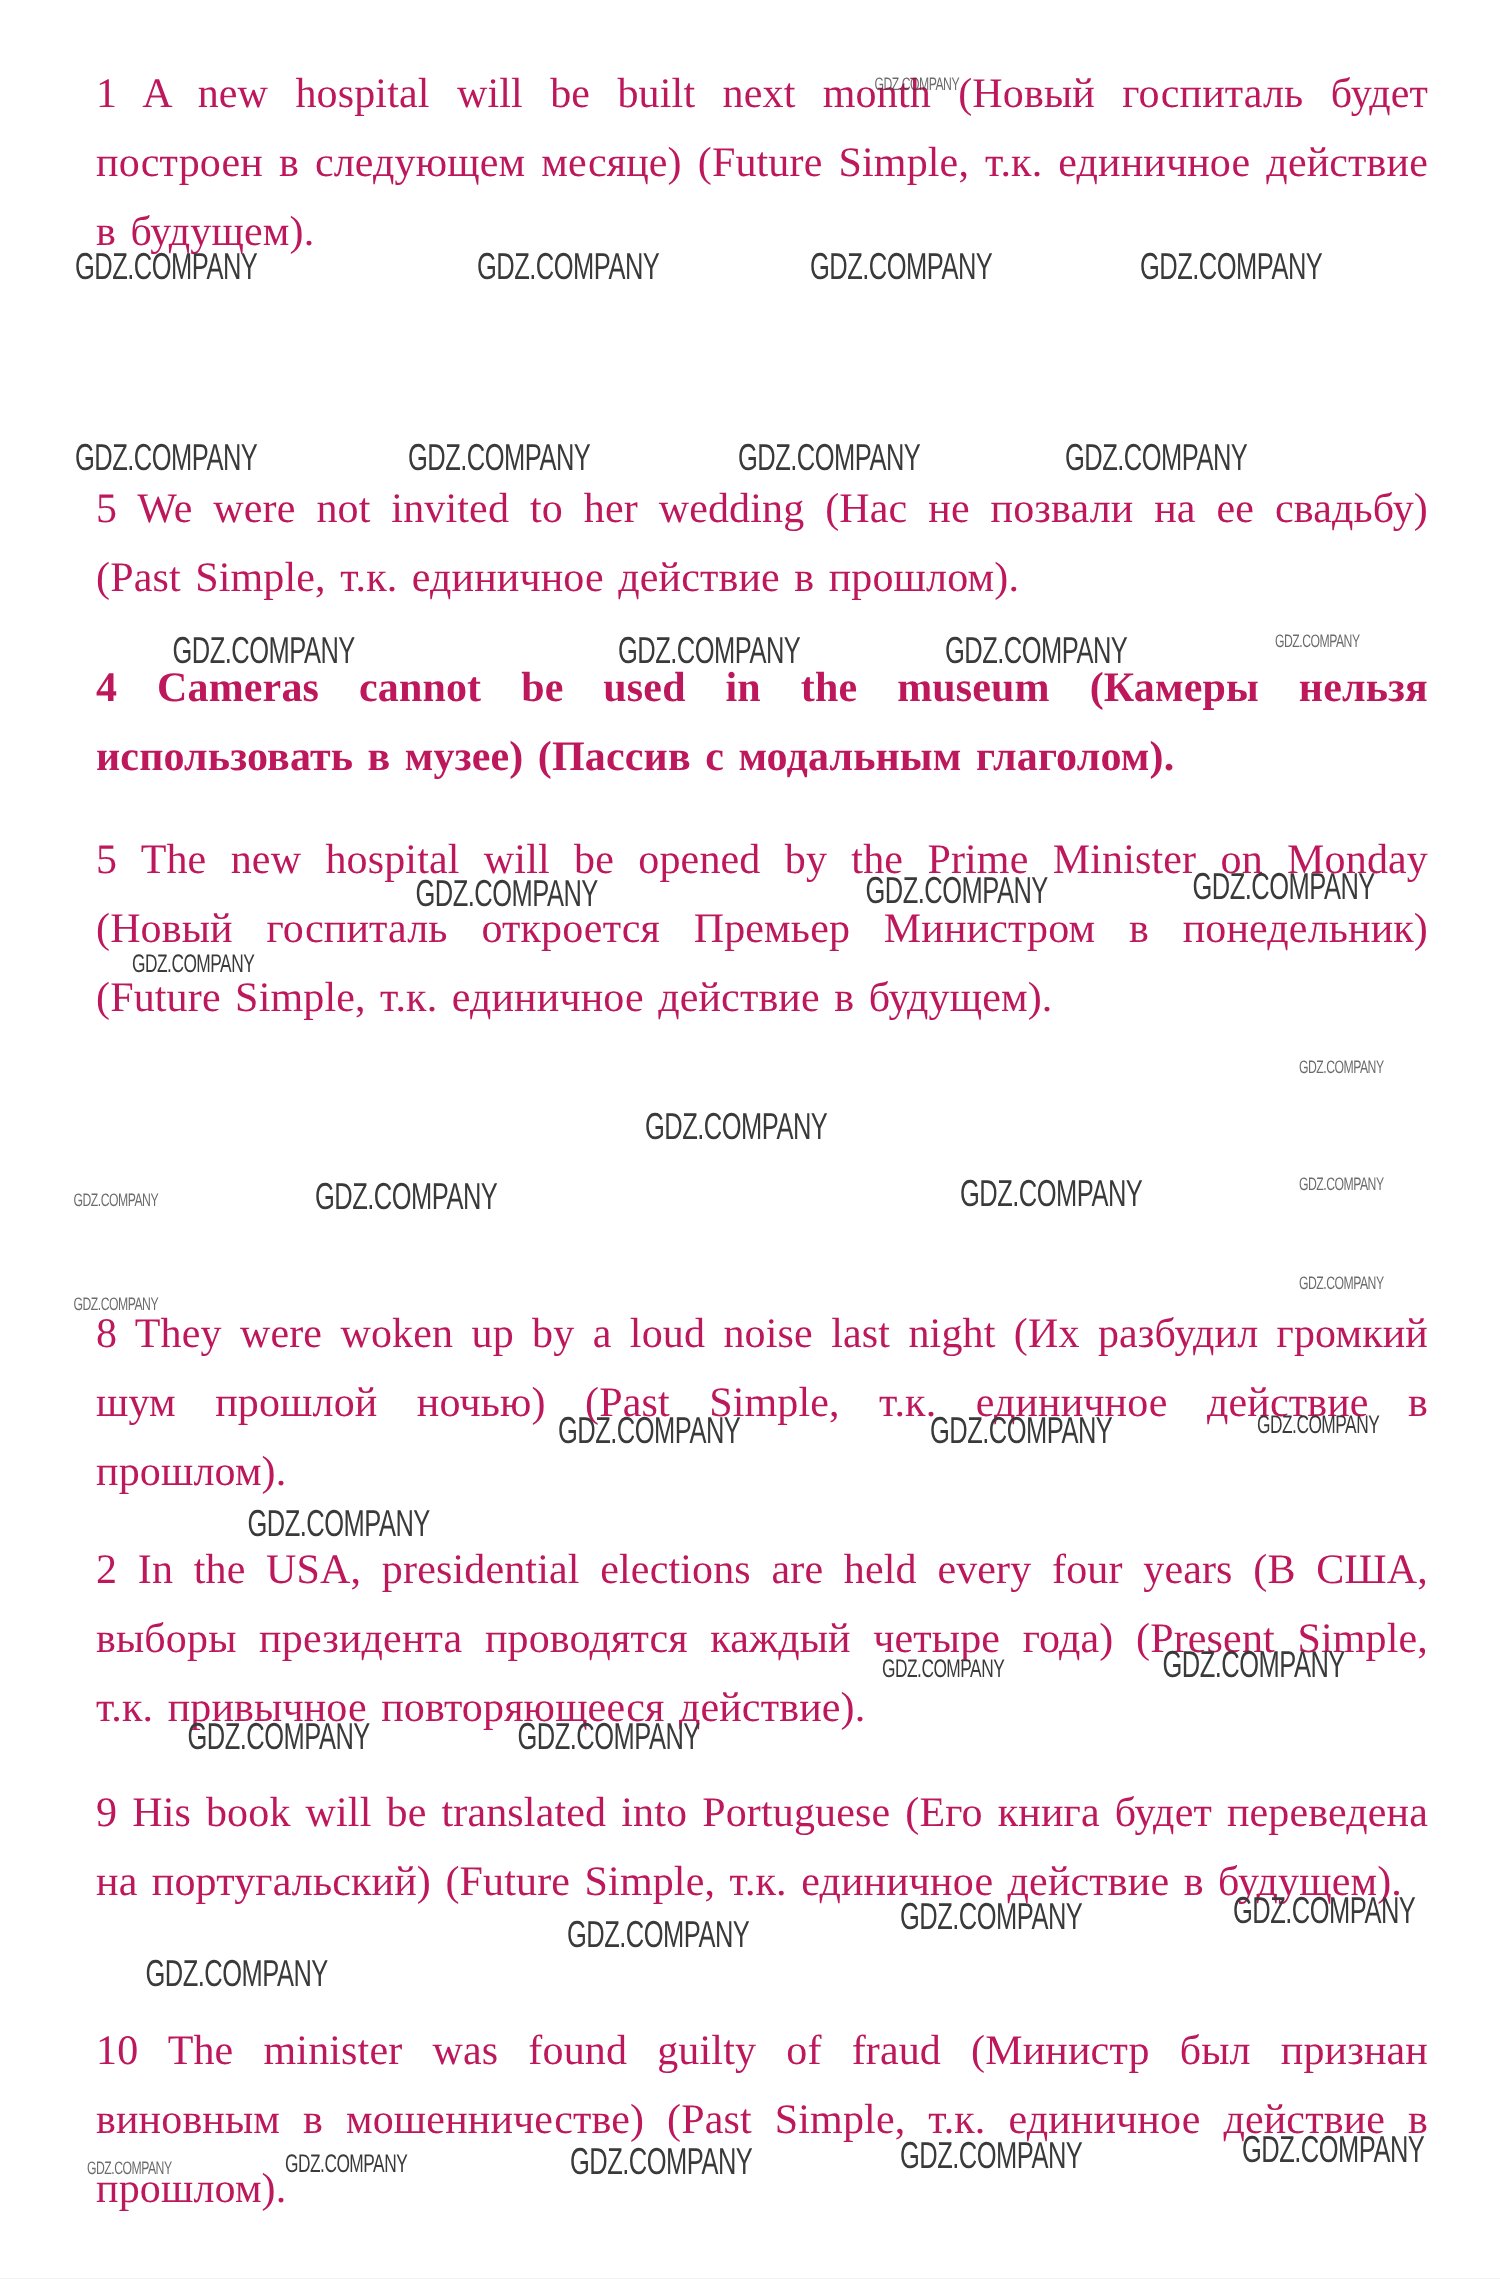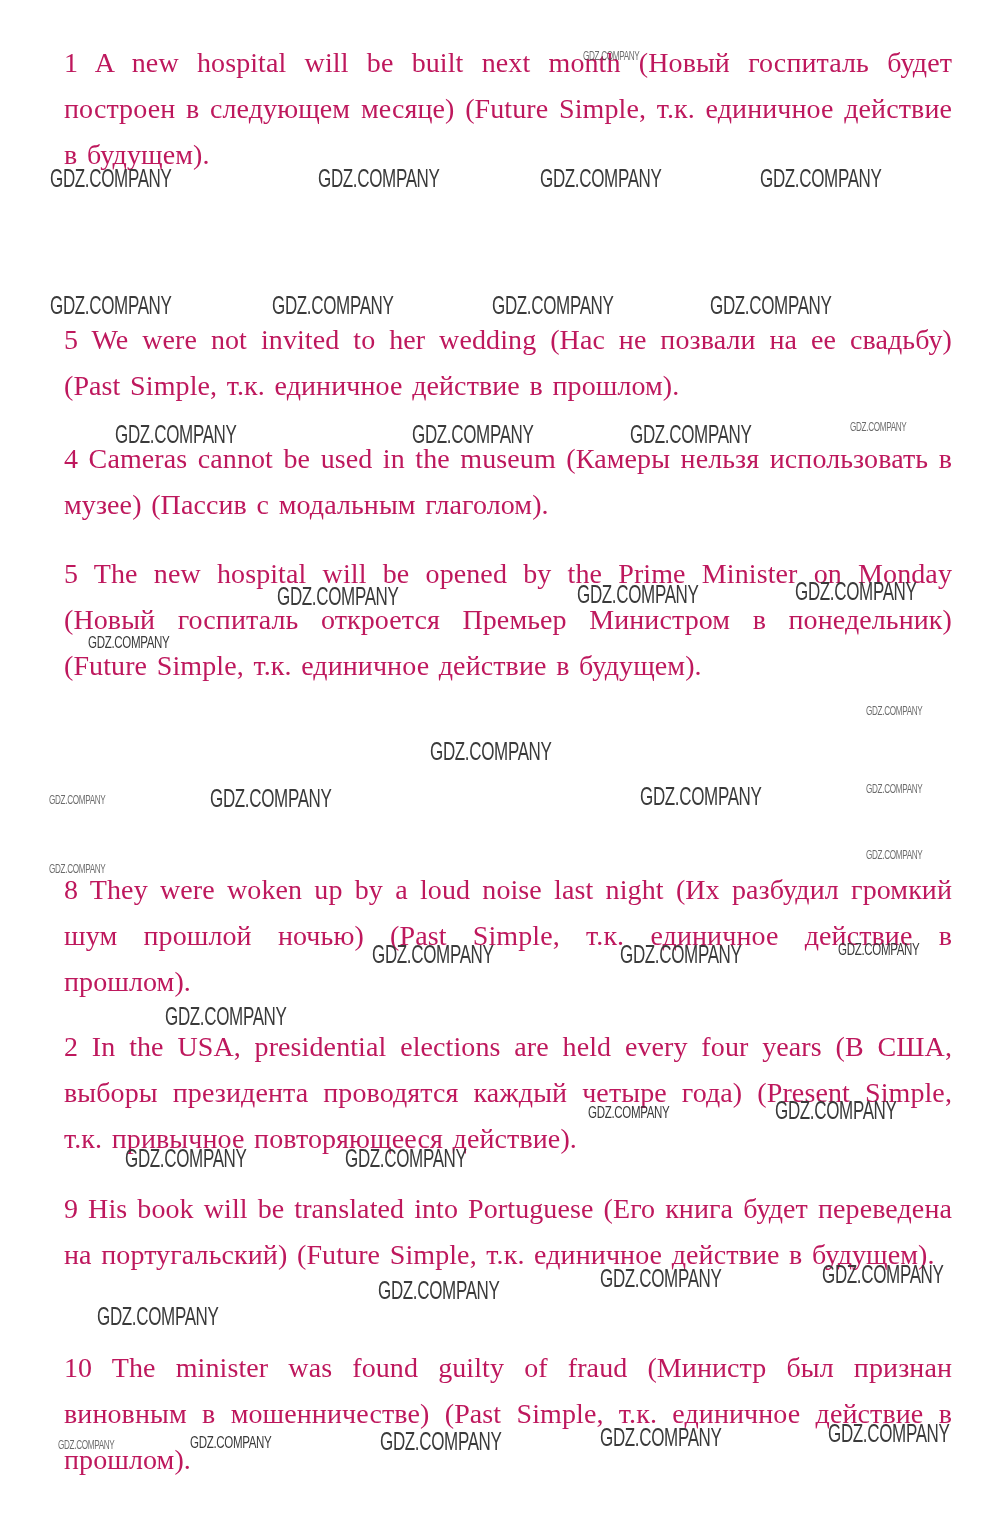--- a/index.html
+++ b/index.html
@@ -20,21 +20,21 @@
     line-height: 46px;
     text-align: justify;
     word-spacing: 0.09em;
     letter-spacing: 0.1px;
     color: #be185d;
   }
   
   .p1  { top: 40px;   }
   .p2  { top: 202px;  }
   .p3  { top: 317px;  }
-  .p4  { top: 436px;  }
+  .p4  { top: 436px; font-weight: bold;  }
   .p5  { top: 551px;  }
   .p6  { top: 709px;  }
   .p7  { top: 867px;  }
   .p8  { top: 1024px; }
   .p9  { top: 1186px; }
   .p10 { top: 1345px; }
 
   .wm-layer { position: absolute; inset: 0; pointer-events: none; }
   .wm {
     position: absolute;

